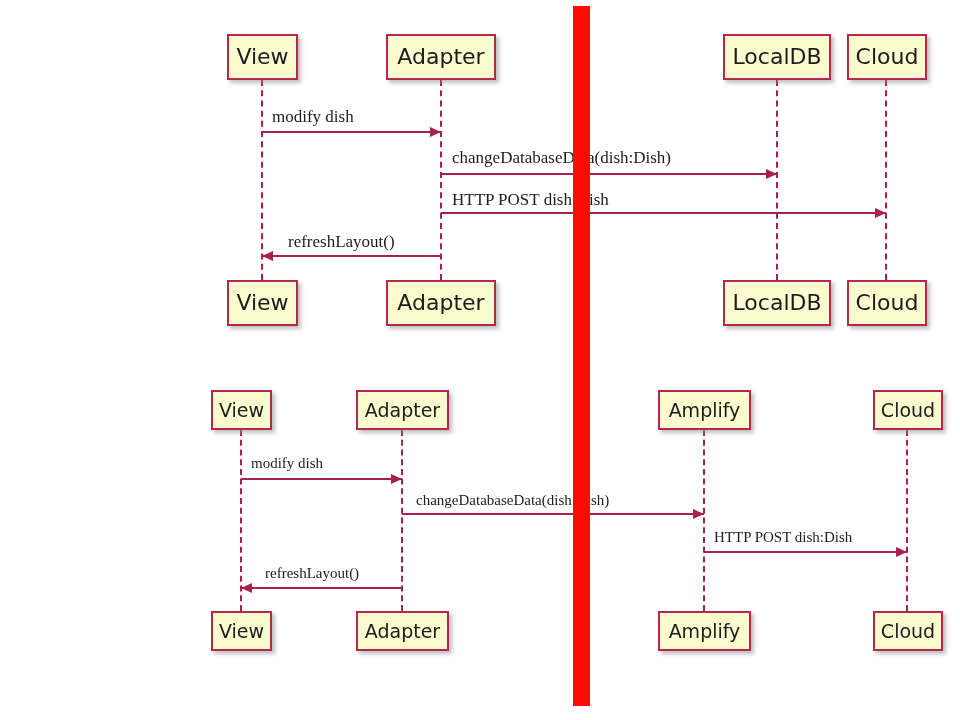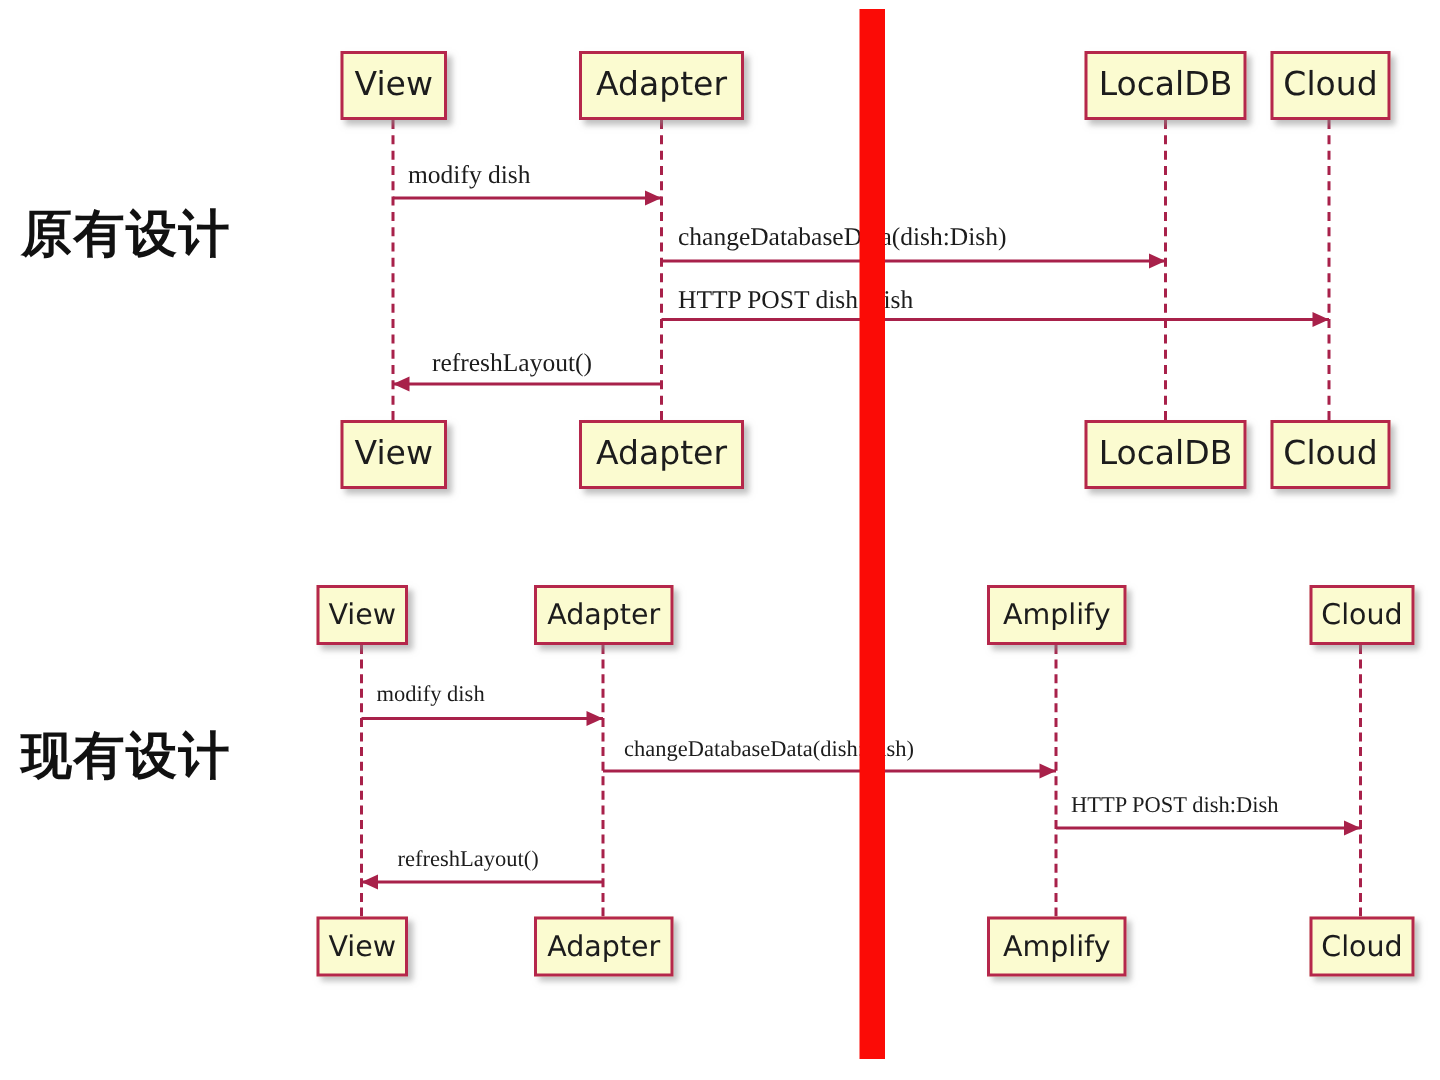--- a/index.html
+++ b/index.html
@@ -88,21 +88,20 @@
   .divider-bar {
     position: absolute;
     background: #fb0b06;
   }
 </style>
 </head>
 <body>
 
 <div id="canvas">
     <div style="position: absolute; left: 0px; top: 0px; width: 100%; height: 100%;">
-      <div class="section-caption" style="left: 14px; top: 133px; color: rgb(17, 17, 17);">原有设计</div>
       <div class="lifeline" style="left: 261px; top: 80px; height: 200px; border-left-color: rgb(168, 33, 74);"></div>
       <div class="participant" style="left: 227px; top: 34px; width: 71px; height: 46px; background: rgb(251, 251, 208); border-color: rgb(181, 39, 75);">
         <span class="plabel" style="font-size: 22px; color: rgb(28, 28, 28);">View</span>
       </div>
       <div class="participant" style="left: 227px; top: 280px; width: 71px; height: 46px; background: rgb(251, 251, 208); border-color: rgb(181, 39, 75);">
         <span class="plabel" style="font-size: 22px; color: rgb(28, 28, 28);">View</span>
       </div>
       <div class="lifeline" style="left: 440px; top: 80px; height: 200px; border-left-color: rgb(168, 33, 74);"></div>
       <div class="participant" style="left: 386px; top: 34px; width: 110px; height: 46px; background: rgb(251, 251, 208); border-color: rgb(181, 39, 75);">
         <span class="plabel" style="font-size: 22px; color: rgb(28, 28, 28);">Adapter</span>
@@ -131,21 +130,20 @@
       <div class="arrow-head right" style="left: 766px; border-left-color: rgb(168, 33, 74); top: 169px;"></div>
       <div class="msg-label" style="left: 452px; top: 149px; font-size: 17px; color: rgb(28, 28, 28);">changeDatabaseData(dish:Dish)</div>
       <div class="msg-line" style="left: 441px; top: 212px; width: 445px; border-top-color: rgb(168, 33, 74);"></div>
       <div class="arrow-head right" style="left: 875px; border-left-color: rgb(168, 33, 74); top: 208px;"></div>
       <div class="msg-label" style="left: 452px; top: 191px; font-size: 17px; color: rgb(28, 28, 28);">HTTP POST dish:Dish</div>
       <div class="msg-line" style="left: 262px; top: 255px; width: 179px; border-top-color: rgb(168, 33, 74);"></div>
       <div class="arrow-head left" style="left: 262px; border-right-color: rgb(168, 33, 74); top: 251px;"></div>
       <div class="msg-label" style="left: 288px; top: 233px; font-size: 17px; color: rgb(28, 28, 28);">refreshLayout()</div>
     </div>
     <div style="position: absolute; left: 0px; top: 0px; width: 100%; height: 100%;">
-      <div class="section-caption" style="left: 14px; top: 481px; color: rgb(17, 17, 17);">现有设计</div>
       <div class="lifeline" style="left: 240px; top: 430px; height: 181px; border-left-color: rgb(168, 33, 74);"></div>
       <div class="participant" style="left: 211px; top: 390px; width: 61px; height: 40px; background: rgb(251, 251, 208); border-color: rgb(181, 39, 75);">
         <span class="plabel" style="font-size: 19px; color: rgb(28, 28, 28);">View</span>
       </div>
       <div class="participant" style="left: 211px; top: 611px; width: 61px; height: 40px; background: rgb(251, 251, 208); border-color: rgb(181, 39, 75);">
         <span class="plabel" style="font-size: 19px; color: rgb(28, 28, 28);">View</span>
       </div>
       <div class="lifeline" style="left: 401px; top: 430px; height: 181px; border-left-color: rgb(168, 33, 74);"></div>
       <div class="participant" style="left: 356px; top: 390px; width: 93px; height: 40px; background: rgb(251, 251, 208); border-color: rgb(181, 39, 75);">
         <span class="plabel" style="font-size: 19px; color: rgb(28, 28, 28);">Adapter</span>

